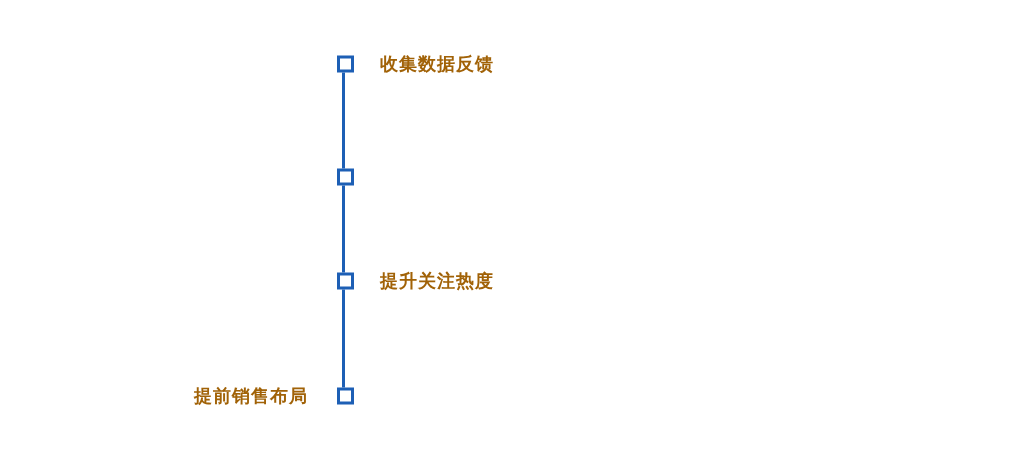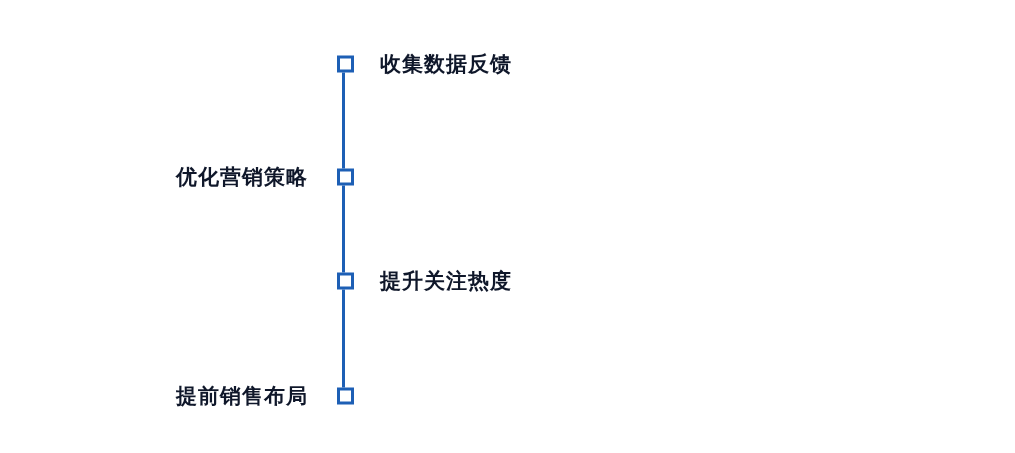--- a/index.html
+++ b/index.html
@@ -29,23 +29,23 @@
     width: 11px;
     height: 11px;
     background: #ffffff;
     border: 3px solid #1d5fb5;
     box-sizing: content-box;
     transform: translateY(-50%);
   }
   .timeline-label {
     position: absolute;
     transform: translateY(-50%);
-    font-size: 21px;
+    font-size: 18px;
     font-weight: bold;
-    color: #0f172a;
+    color: #a16207;
     letter-spacing: 1px;
     white-space: nowrap;
   }
   .label-right { left: 380px; }
   .label-left  { right: 707px; text-align: right; }
 
   .node-1, .label-y-1 { top: 64px; }
   .node-2, .label-y-2 { top: 177px; }
   .node-3, .label-y-3 { top: 281px; }
   .node-4, .label-y-4 { top: 396px; }
@@ -57,19 +57,18 @@
 
   <div class="timeline-line"></div>
 
   <div class="timeline-node node-1"></div>
   <div class="timeline-node node-2"></div>
   <div class="timeline-node node-3"></div>
   <div class="timeline-node node-4"></div>
 
   <div class="timeline-label label-right label-y-1">收集数据反馈</div>
 
-  <div class="timeline-label label-left label-y-2">优化营销策略</div>
 
   <div class="timeline-label label-left label-y-4">提前销售布局</div>
 
   <div class="timeline-label label-right label-y-3">提升关注热度</div>
 
 </div>
 
 </body></html>

